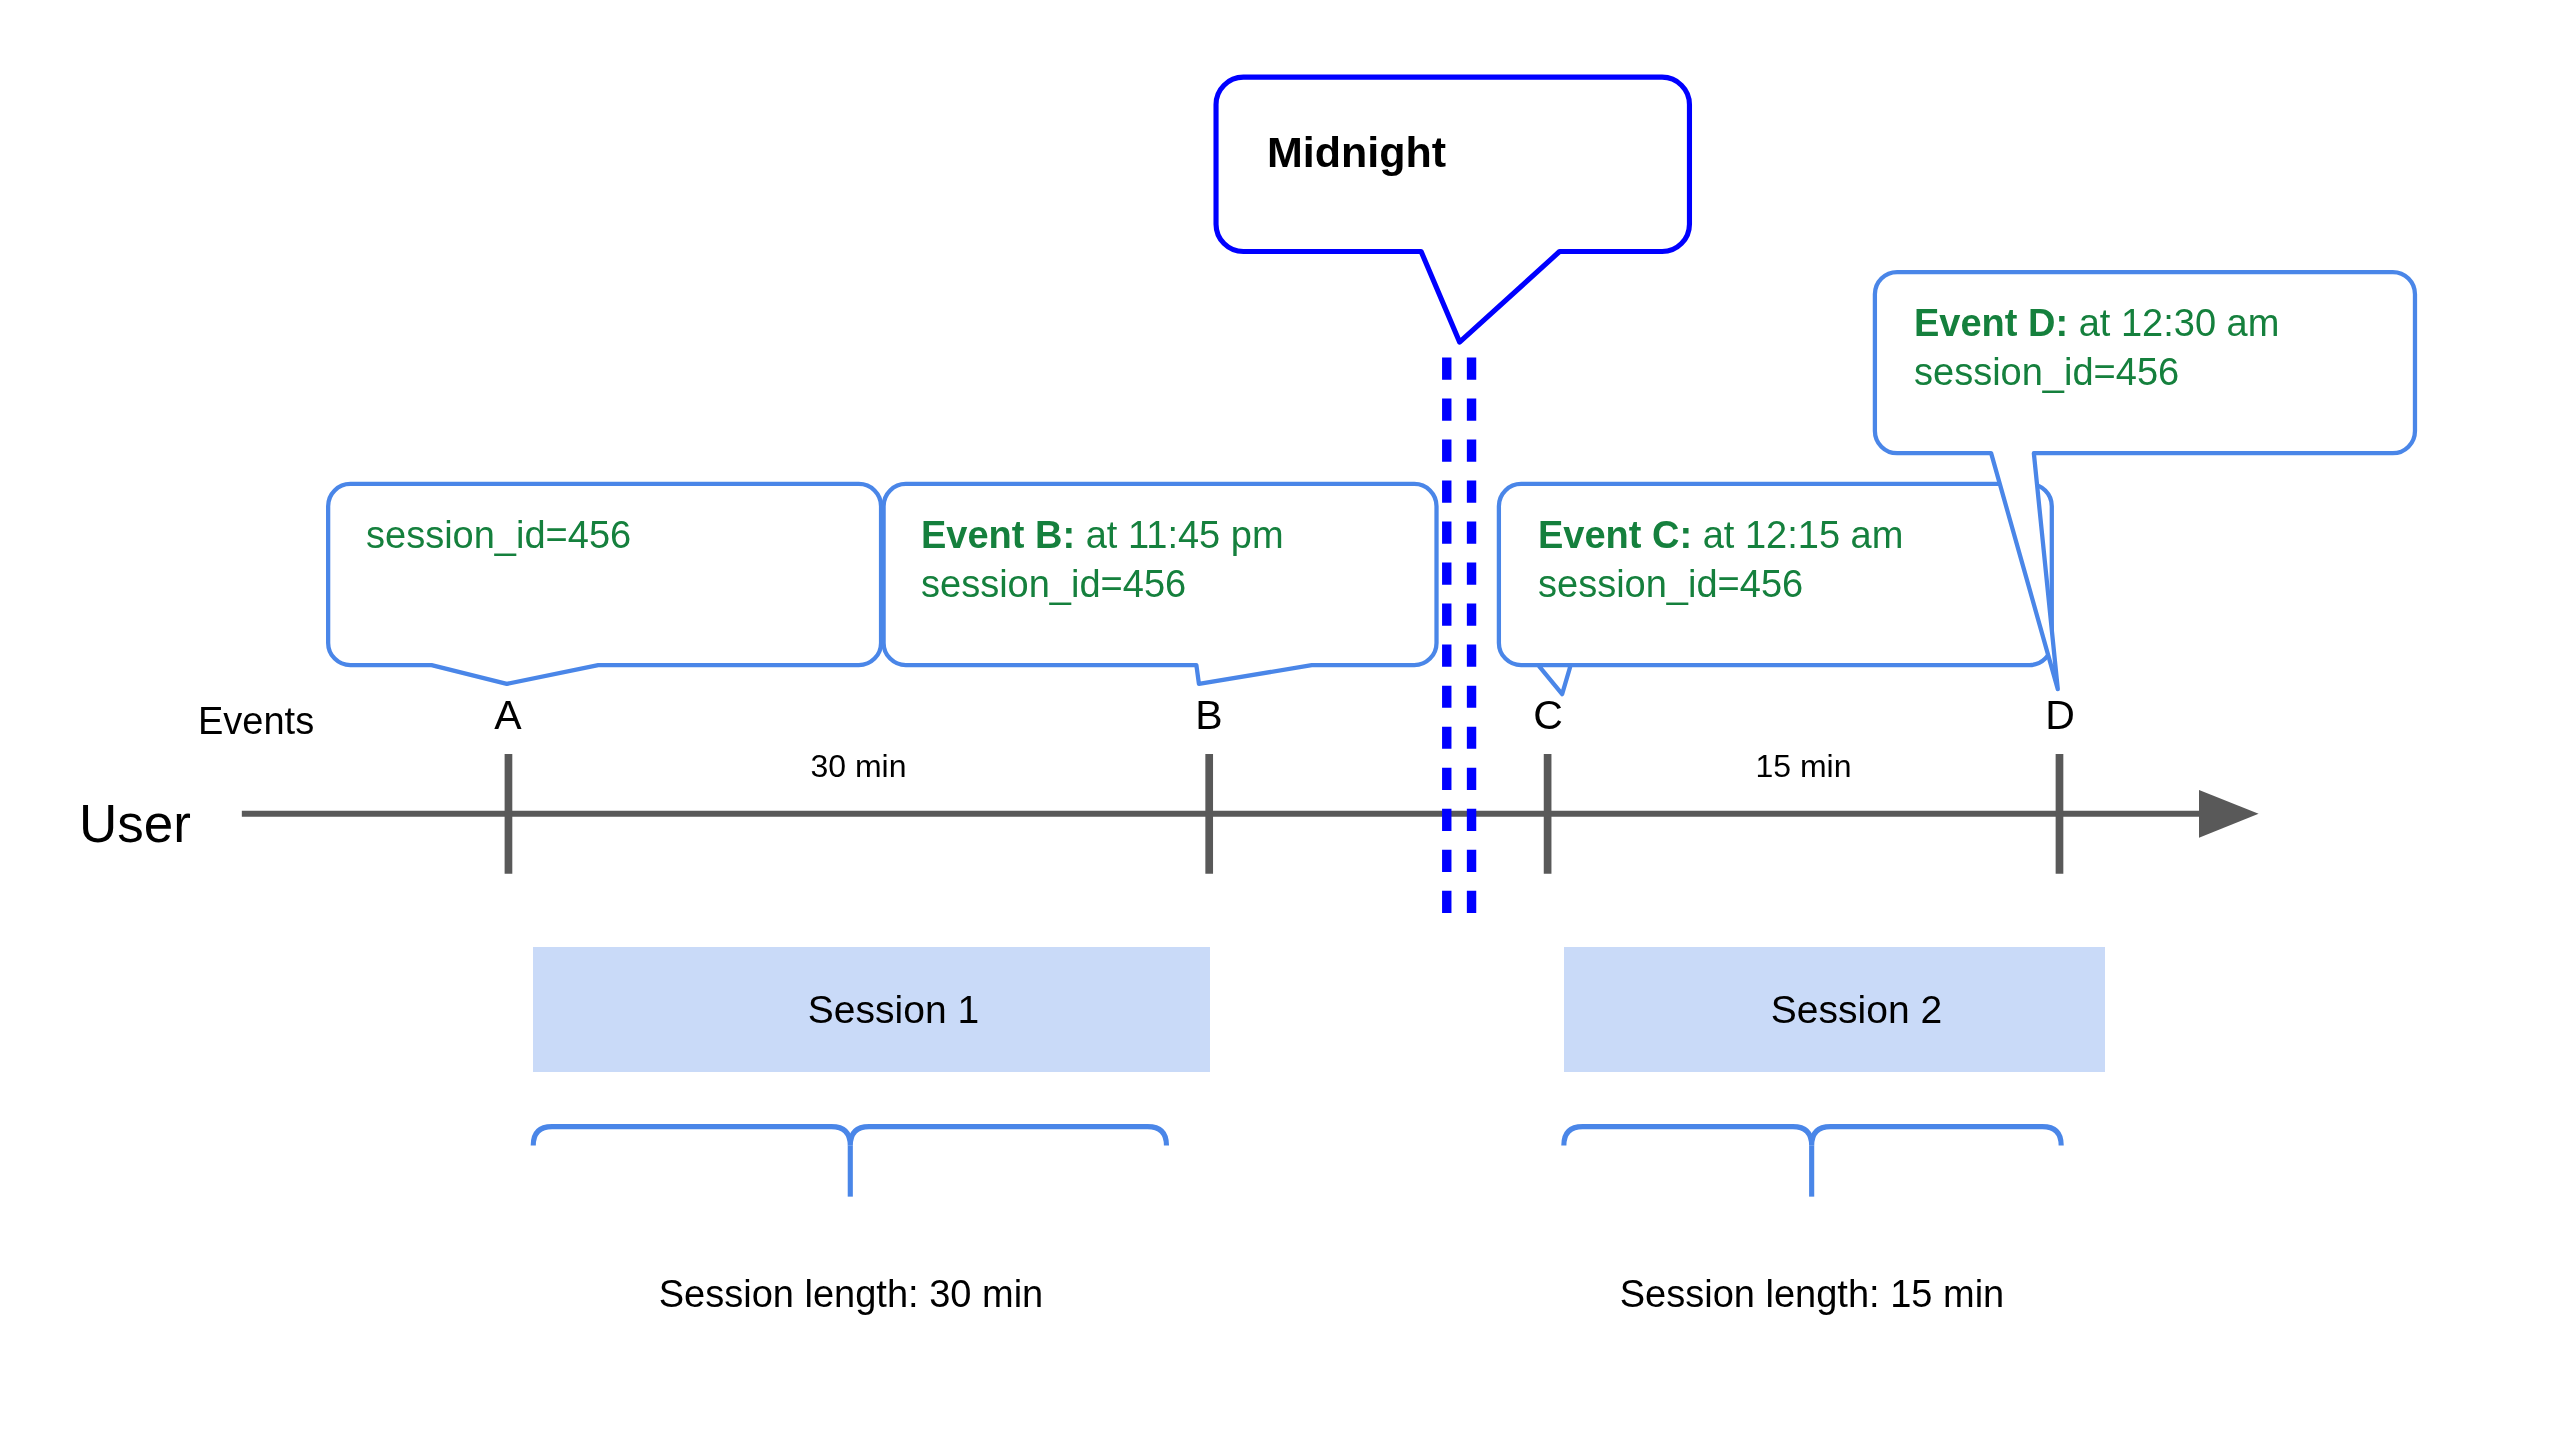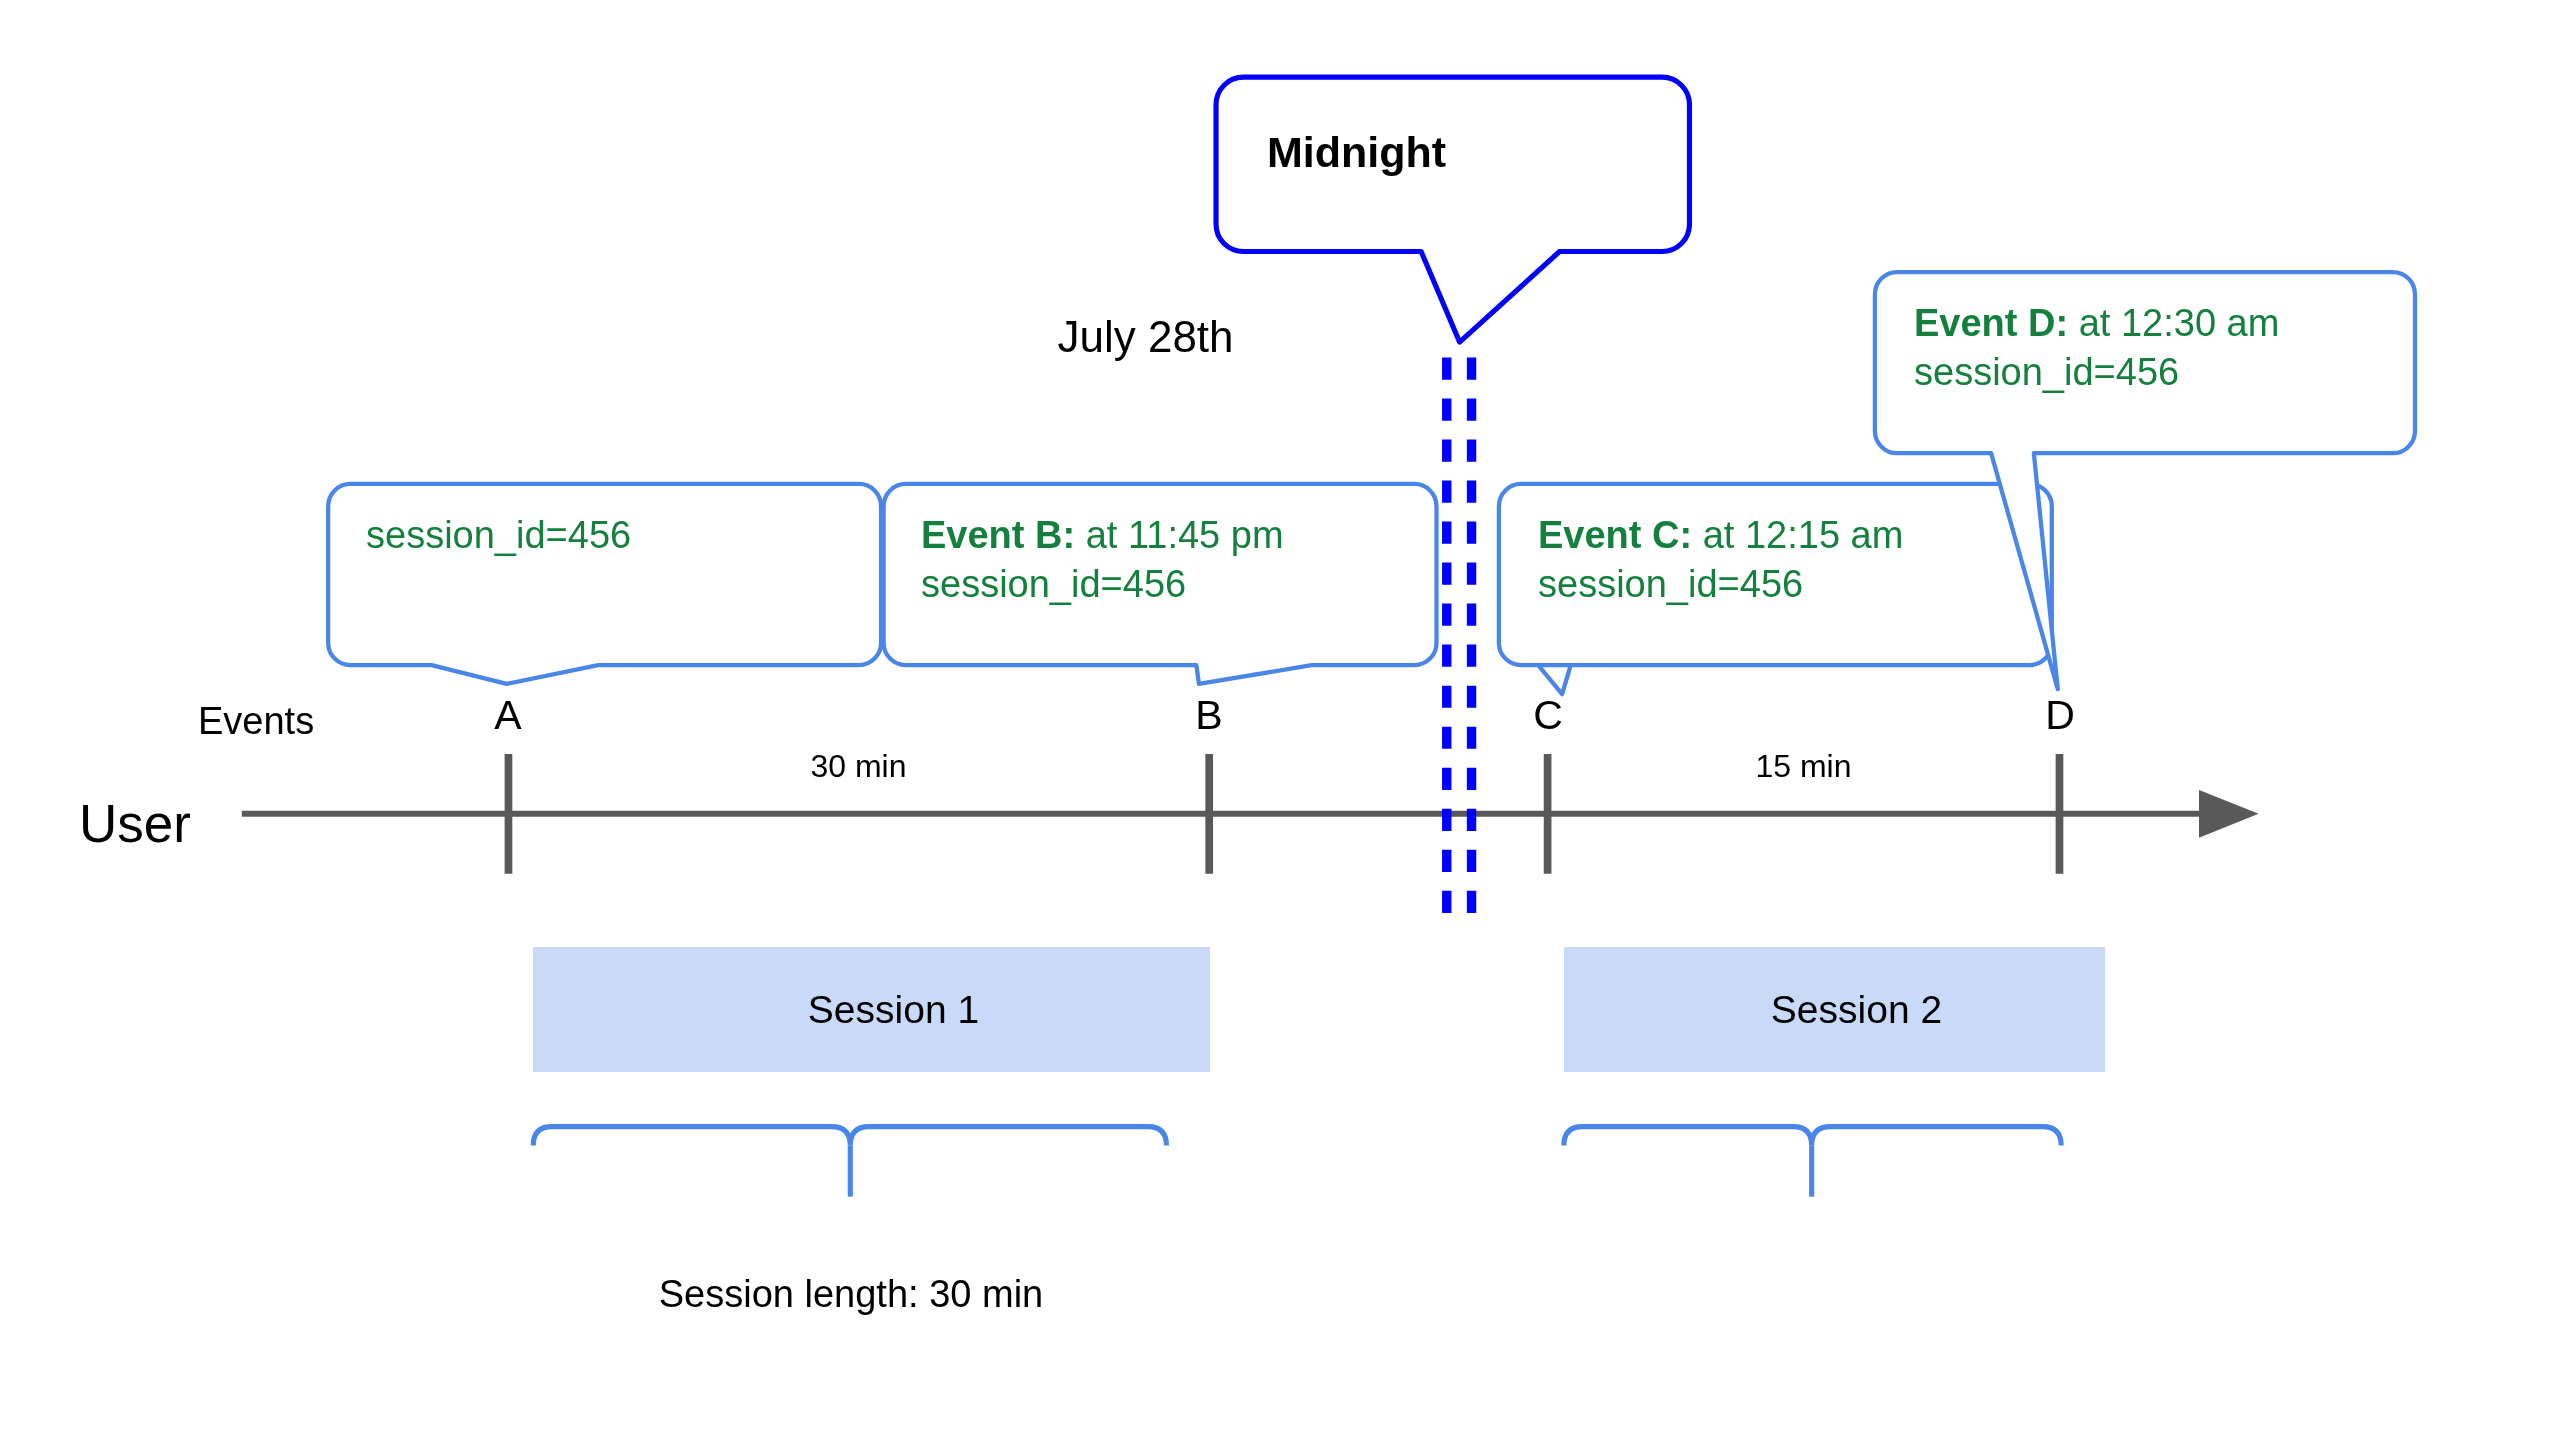--- a/index.html
+++ b/index.html
@@ -159,21 +159,20 @@
   <div class="txt lbl-events">Events</div>
 
   <div class="txt tick-letter" style="left:474px;">A</div>
   <div class="txt tick-letter" style="left:1175px;">B</div>
   <div class="txt tick-letter" style="left:1514px;">C</div>
   <div class="txt tick-letter" style="left:2026px;">D</div>
 
   <div class="txt gap-label" style="left:756px;">30 min</div>
   <div class="txt gap-label" style="left:1701px;">15 min</div>
 
-  <div class="txt day-label" style="left:966px;">July 28th</div>
 
   <div class="midnight-text">Midnight</div>
 
   <div class="callout-text" style="left:366px; top:511px;">
     <div>session_id=456</div>
   </div>
 
   <div class="callout-text" style="left:921px; top:511px;">
     <div><b>Event B:</b><span> at 11:45 pm</span></div>
     <div>session_id=456</div>
@@ -190,15 +189,16 @@
   </div>
 
   <div class="session-box" style="left:533px; top:947px; width:633px; height:125px;">
     <span>Session 1</span>
   </div>
   <div class="session-box" style="left:1564px; top:947px; width:497px; height:125px;">
     <span>Session 2</span>
   </div>
 
   <div class="txt session-len" style="left:509px;">Session length: 30 min</div>
+  <div class="txt session-len" style="left:1470px;">Session length: 15 min</div>
 
 </div>
 
 
 </body></html>

